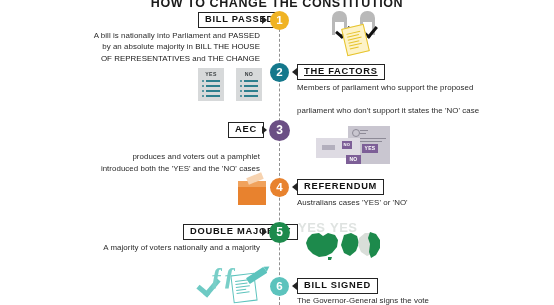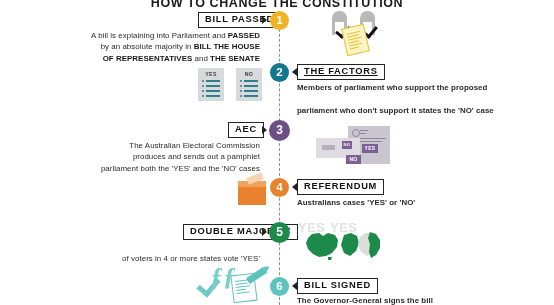--- a/index.html
+++ b/index.html
@@ -82,22 +82,22 @@
 
   
   .body-text{
     position:absolute;
     font-size:7.9px;
     line-height:11.4px;
     color:#2b2b2b;
     letter-spacing:.05px;
   }
   .body-text.right-align{text-align:right;}
-  .body-text.left-align{text-align:left;font-weight:bold;}
-  .body-text b{font-weight:bold;color:#171717;}
+  .body-text.left-align{text-align:left;}
+  .body-text b{font-weight:normal;color:#171717;}
 
   
   .ill{position:absolute;}
 
   
   .chamber{
     position:absolute;
     width:15px;height:24px;
     background:#b9b9b9;
     border-radius:7px 7px 0 0;
@@ -209,23 +209,23 @@
       </div>
     </div>
 
     <div class="chip" style="left:198px;top:12px;">
       <span>BILL PASSED</span>
     </div>
     <div class="arrow right" style="left:262px;top:15.5px;"></div>
     <div class="bubble" style="background:#f0b323;top:11px;"><span>1</span></div>
 
     <div class="body-text right-align" style="left:60px;top:30px;width:200px;">
-      <span>A bill is explaining into Parliament and </span><b>PASSED</b><br>
+      <span>A bill is nationally into Parliament and </span><b>PASSED</b><br>
       <span>by an absolute majority in </span><b>BILL THE HOUSE</b><br>
-      <b>OF REPRESENTATIVES</b><span> and </span><b>THE SENATE</b>
+      <b>OF REPRESENTATIVES</b><span> and </span><b>THE CHANGE</b>
     </div>
   </div>
 
   <div class="step">
 
     <div class="ill" style="left:198px;top:68px;width:70px;height:40px;">
       <div class="card" style="left:0px;top:0px;">
         <div class="hd">YES</div>
         <div class="dt" style="top:12px;"></div>
           <div class="rw" style="left:8px;top:12.3px;width:14px;"></div>
@@ -284,23 +284,23 @@
       </div>
     </div>
 
     <div class="chip" style="left:228px;top:122px;">
       <span>AEC</span>
     </div>
     <div class="arrow right" style="left:262px;top:125.5px;"></div>
     <div class="bubble big" style="background:#6b4f85;top:120px;"><span>3</span></div>
 
     <div class="body-text right-align" style="left:60px;top:140px;width:200px;">
-      <span>The Australian Electoral Commission</span><br>
-      <span>produces and sends out a pamphlet</span><br>
-      <span>parliament both the 'YES' and the 'NO' cases</span>
+      <br>
+      <span>produces and voters out a pamphlet</span><br>
+      <span>introduced both the 'YES' and the 'NO' cases</span>
     </div>
   </div>
 
   <div class="step">
 
     <div class="ill" style="left:238px;top:175px;width:34px;height:32px;">
       <div class="box-body" style="left:0px;top:10px;width:28px;height:20px;"></div>
       <div class="box-lid" style="left:0px;top:6px;width:28px;height:6px;"></div>
       <div class="box-slip" style="left:9px;top:0px;width:16px;height:7px;transform:rotate(-22deg);"></div>
     </div>
@@ -338,22 +338,21 @@
       </svg>
     </div>
 
     <div class="chip" style="left:183px;top:224px;">
       <span>DOUBLE MAJORITY</span>
     </div>
     <div class="arrow right" style="left:262px;top:227.5px;"></div>
     <div class="bubble big" style="background:#1d8a4c;top:222px;"><span>5</span></div>
 
     <div class="body-text right-align" style="left:60px;top:242px;width:200px;">
-      <br>
-      <span>of voters in 4 or more states vote 'YES'</span>
+      <span>A majority of voters nationally and a majority</span><br>
     </div>
   </div>
 
   <div class="step">
 
     <div class="ill" style="left:196px;top:268px;width:74px;height:37px;">
       <div class="bigtick" style="left:2px;top:10px;"></div>
       <div class="sig" style="left:14px;top:-6px;">ƒƒ</div>
       <div class="sdoc" style="left:36px;top:6px;">
         <i style="top:5px;width:14px;"></i>
@@ -365,18 +364,18 @@
       <div class="pen" style="left:50px;top:4px;"></div>
     </div>
 
     <div class="bubble" style="background:#5cc3bd;top:277px;"><span>6</span></div>
     <div class="arrow left" style="left:292px;top:281.5px;"></div>
     <div class="chip" style="left:297px;top:278px;">
       <span>BILL SIGNED</span>
     </div>
 
     <div class="body-text left-align" style="left:297px;top:295px;width:230px;">
-      <span>The Governor-General signs the bill</span><br>
+      <span>The Governor-General signs the vote</span><br>
       
     </div>
   </div>
 
 </div>
 
 </body></html>

